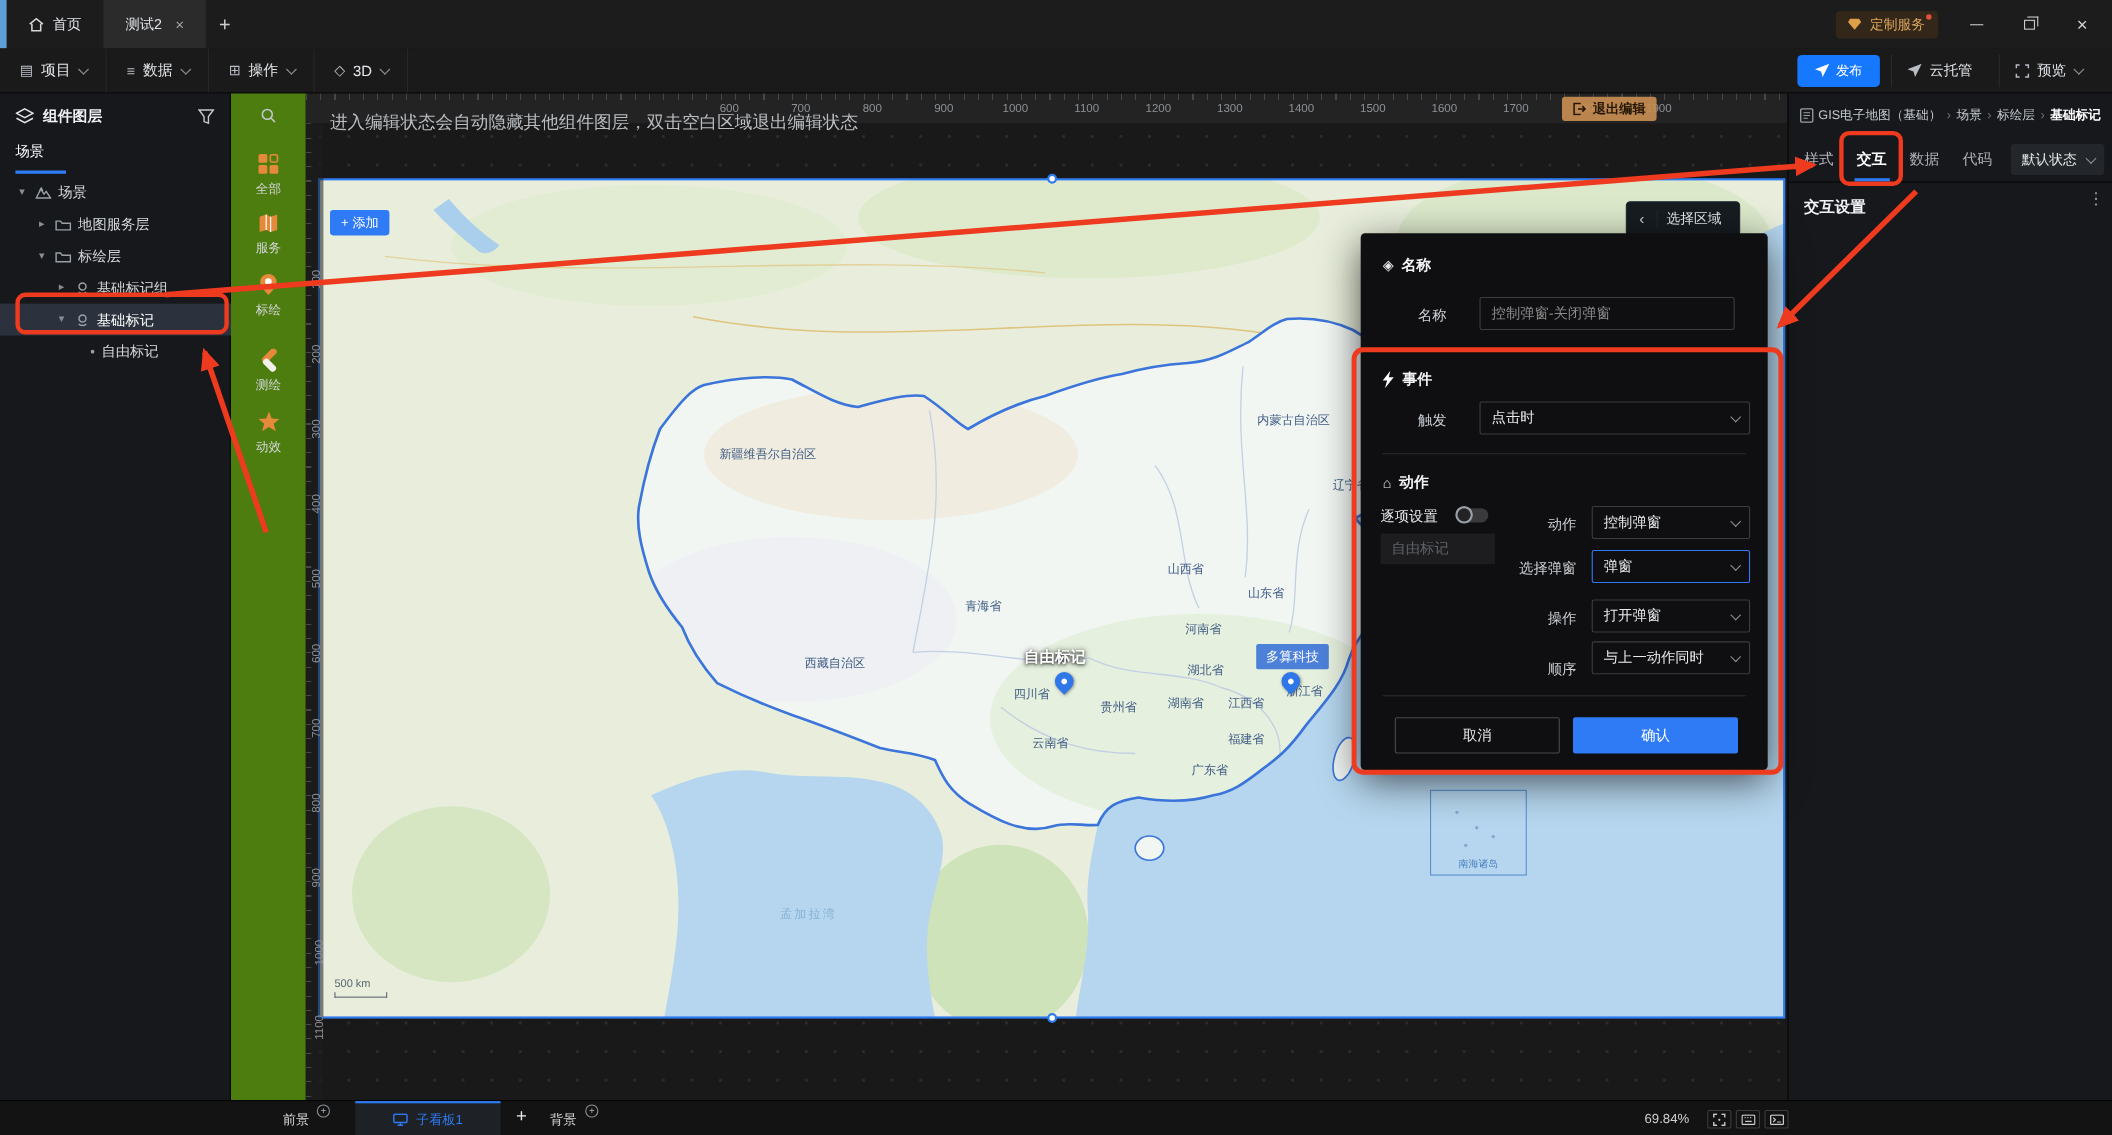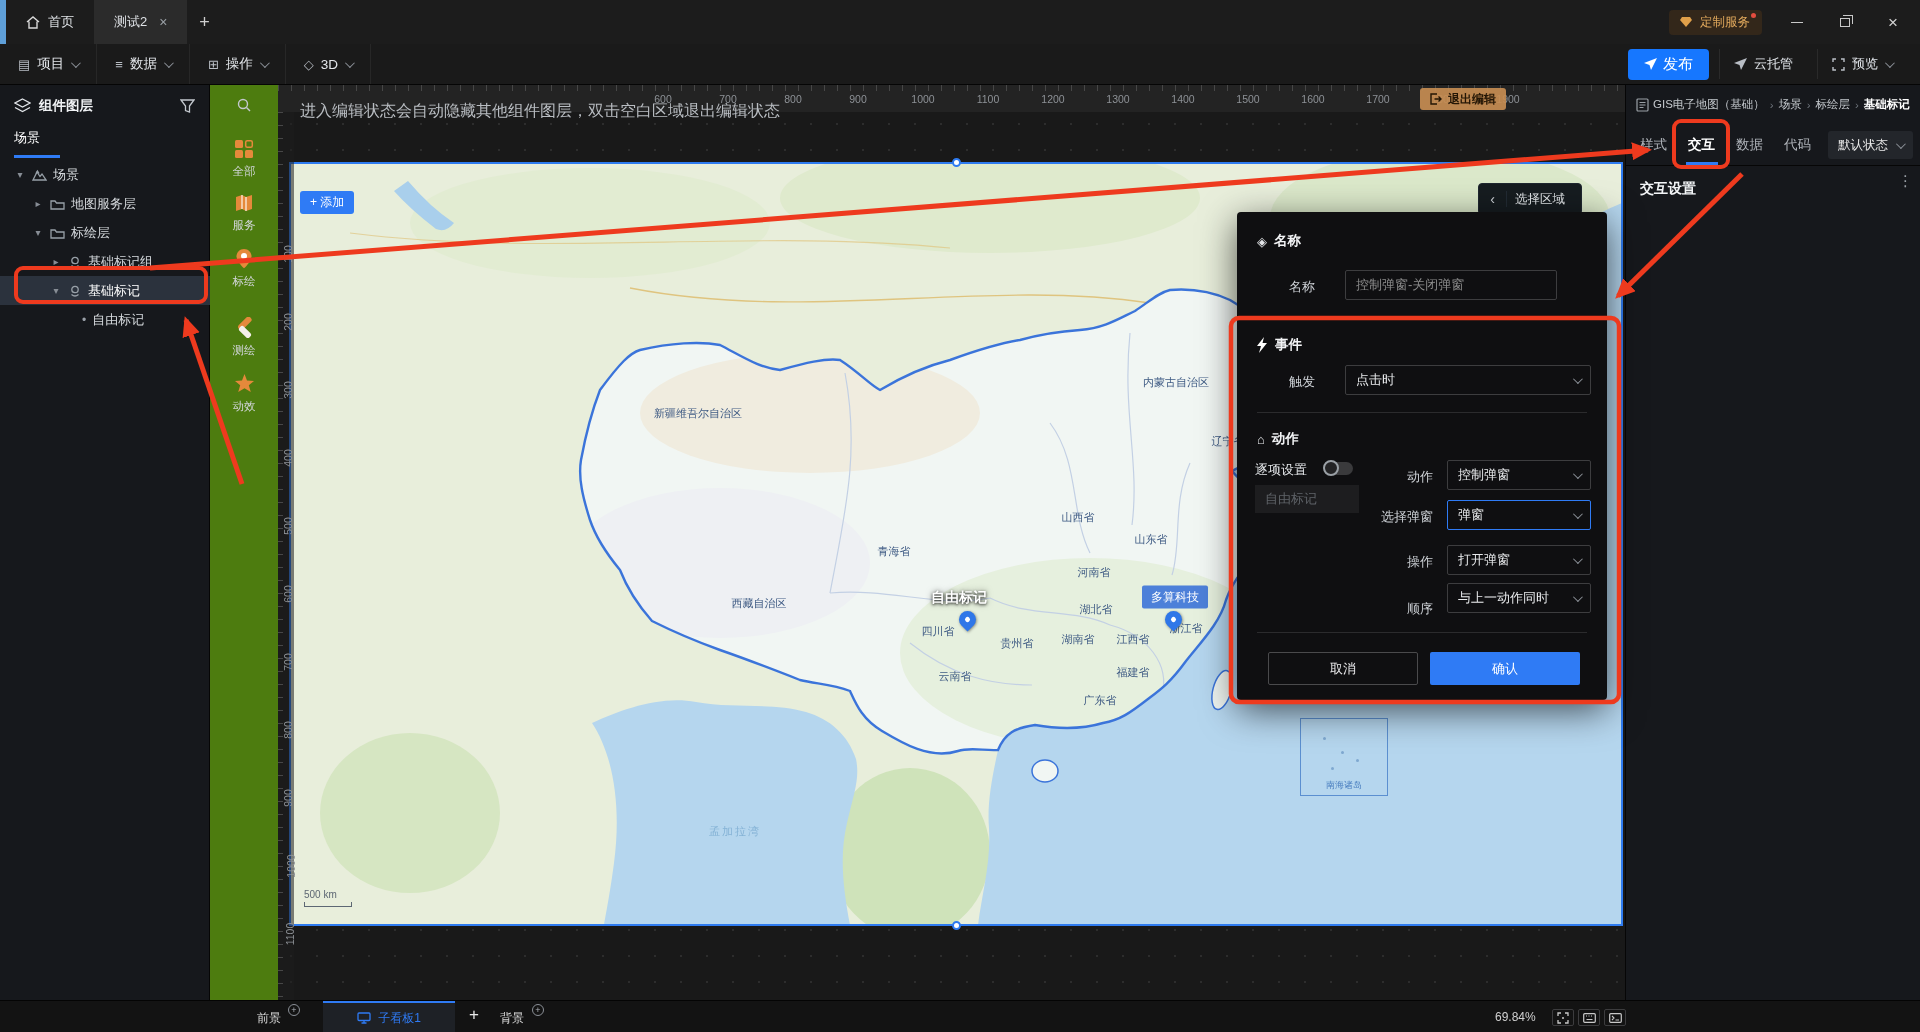--- a/index.html
+++ b/index.html
@@ -22,21 +22,21 @@
   .restore-glyph{position:relative;width:10px;height:9px;border:1.4px solid #c9c9c9;}
   .restore-glyph:before{content:"";position:absolute;left:2px;top:-4px;width:9px;height:8px;border:1.4px solid #c9c9c9;border-bottom:none;border-left:none;}
   .close-glyph{font-size:17px;line-height:1;color:#d2d2d2;}
 
   
   #menubar{position:absolute;left:0;top:44px;width:1920px;height:41px;background:#1a1a1a;border-bottom:1px solid #050505;display:flex;align-items:center;}
   .menu-item{display:flex;align-items:center;gap:7px;padding:0 18px;height:100%;font-size:13.5px;color:#e3e6ea;border-right:1px solid #272727;}
   .menu-item .mi{color:#b9bec5;font-size:13px;}
   .chev{width:7px;height:7px;border-right:1.4px solid #8a8f96;border-bottom:1.4px solid #8a8f96;transform:rotate(45deg) translateY(-2px);}
   #mb-right{margin-left:auto;display:flex;align-items:center;gap:10px;padding-right:14px;}
-  #publish-btn{display:flex;align-items:center;gap:6px;background:#1677ff;color:#fff;font-size:15px;border-radius:4px;padding:6px 16px;}
+  #publish-btn{display:flex;align-items:center;gap:6px;background:#1677ff;color:#fff;font-size:12px;border-radius:4px;padding:6px 16px;}
   .mb-flat{display:flex;align-items:center;gap:7px;color:#dfe3e8;font-size:13px;padding:6px 14px;border-left:1px solid #2a2a2a;}
 
   
   #sidebar{position:absolute;left:0;top:85px;width:210px;height:915px;background:#16181c;border-right:1px solid #060606;}
   #sb-head{display:flex;align-items:center;gap:8px;padding:12px 14px 6px 14px;}
   #sb-title{font-size:13.5px;font-weight:bold;color:#f0f2f4;}
   #sb-head .spacer{flex:1;}
   #sb-tab{position:absolute;left:14px;top:44px;font-size:13px;color:#fff;}
   #sb-underline{position:absolute;left:14px;top:70px;width:46px;height:3px;background:#2f7bf5;}
   .trow{position:absolute;left:0;width:210px;height:29px;display:flex;align-items:center;gap:6px;font-size:13px;color:#d6dade;white-space:nowrap;}
@@ -90,21 +90,21 @@
   #state-select{position:absolute;right:8px;top:7px;height:28px;display:flex;align-items:center;gap:8px;background:#23262b;border-radius:3px;padding:0 10px;font-size:12.5px;color:#e8e8e8;}
   #psection{position:absolute;left:14px;top:95px;font-size:14px;font-weight:bold;color:#f2f4f6;}
   #pkebab{position:absolute;right:10px;top:93px;color:#9aa0a6;font-size:15px;letter-spacing:0;line-height:6px;text-align:center;width:12px;}
   #add-interaction{position:absolute;left:14px;top:125px;width:267px;height:34px;display:flex;align-items:center;justify-content:center;background:#1677ff;border-radius:3px;color:#fff;font-size:13.5px;}
 
   
   #dialog{position:absolute;left:1237px;top:212px;width:370px;height:488px;background:#0f0f11;border-radius:4px;box-shadow:0 10px 36px rgba(0,0,0,.65);}
   .dsec{position:absolute;left:20px;display:flex;align-items:center;gap:7px;font-size:13.5px;font-weight:bold;color:#f2f3f5;}
   .dsec .sic{color:#e3e5e8;font-size:13px;}
   .dlabel{position:absolute;font-size:13px;color:#cdd1d6;}
-  .dinput{position:absolute;left:108px;width:212px;height:30px;background:transparent;border:1px solid #3d3d3f;border-radius:2px;color:#8c8c8c;font-size:13px;padding:0 10px;outline:none;}
+  .dinput{position:absolute;left:108px;width:232px;height:30px;background:transparent;border:1px solid #3d3d3f;border-radius:2px;color:#8c8c8c;font-size:13px;padding:0 10px;outline:none;}
   .dselect{position:absolute;left:210px;width:144px;height:30px;border:1px solid #3d3d3f;border-radius:2px;display:flex;align-items:center;font-size:13px;color:#e8eaec;padding:0 10px;justify-content:space-between;}
   .dselect.hl{border:1.6px solid #2f7bf5;}
   .ddiv{position:absolute;left:20px;width:330px;border-top:1px solid #2b2b2d;}
   #toggle{position:absolute;left:88px;top:250px;width:28px;height:13px;background:#3a3a3c;border-radius:7px;}
   #toggle .knob{position:absolute;left:-2px;top:-2px;width:16px;height:16px;border-radius:50%;background:#232325;border:2.5px solid #9aa0a6;}
   #free-item{position:absolute;left:18px;top:273px;width:104px;height:28px;background:#1d1d1f;color:#5f6368;font-size:13px;display:flex;align-items:center;padding:0 10px;}
   .dbtn{position:absolute;top:440px;width:150px;height:33px;display:flex;align-items:center;justify-content:center;font-size:13px;border-radius:2px;}
   #btn-cancel{left:31px;border:1px solid #4a4a4c;color:#ececee;}
   #btn-confirm{left:193px;background:#2f7bf5;color:#fff;}
 

